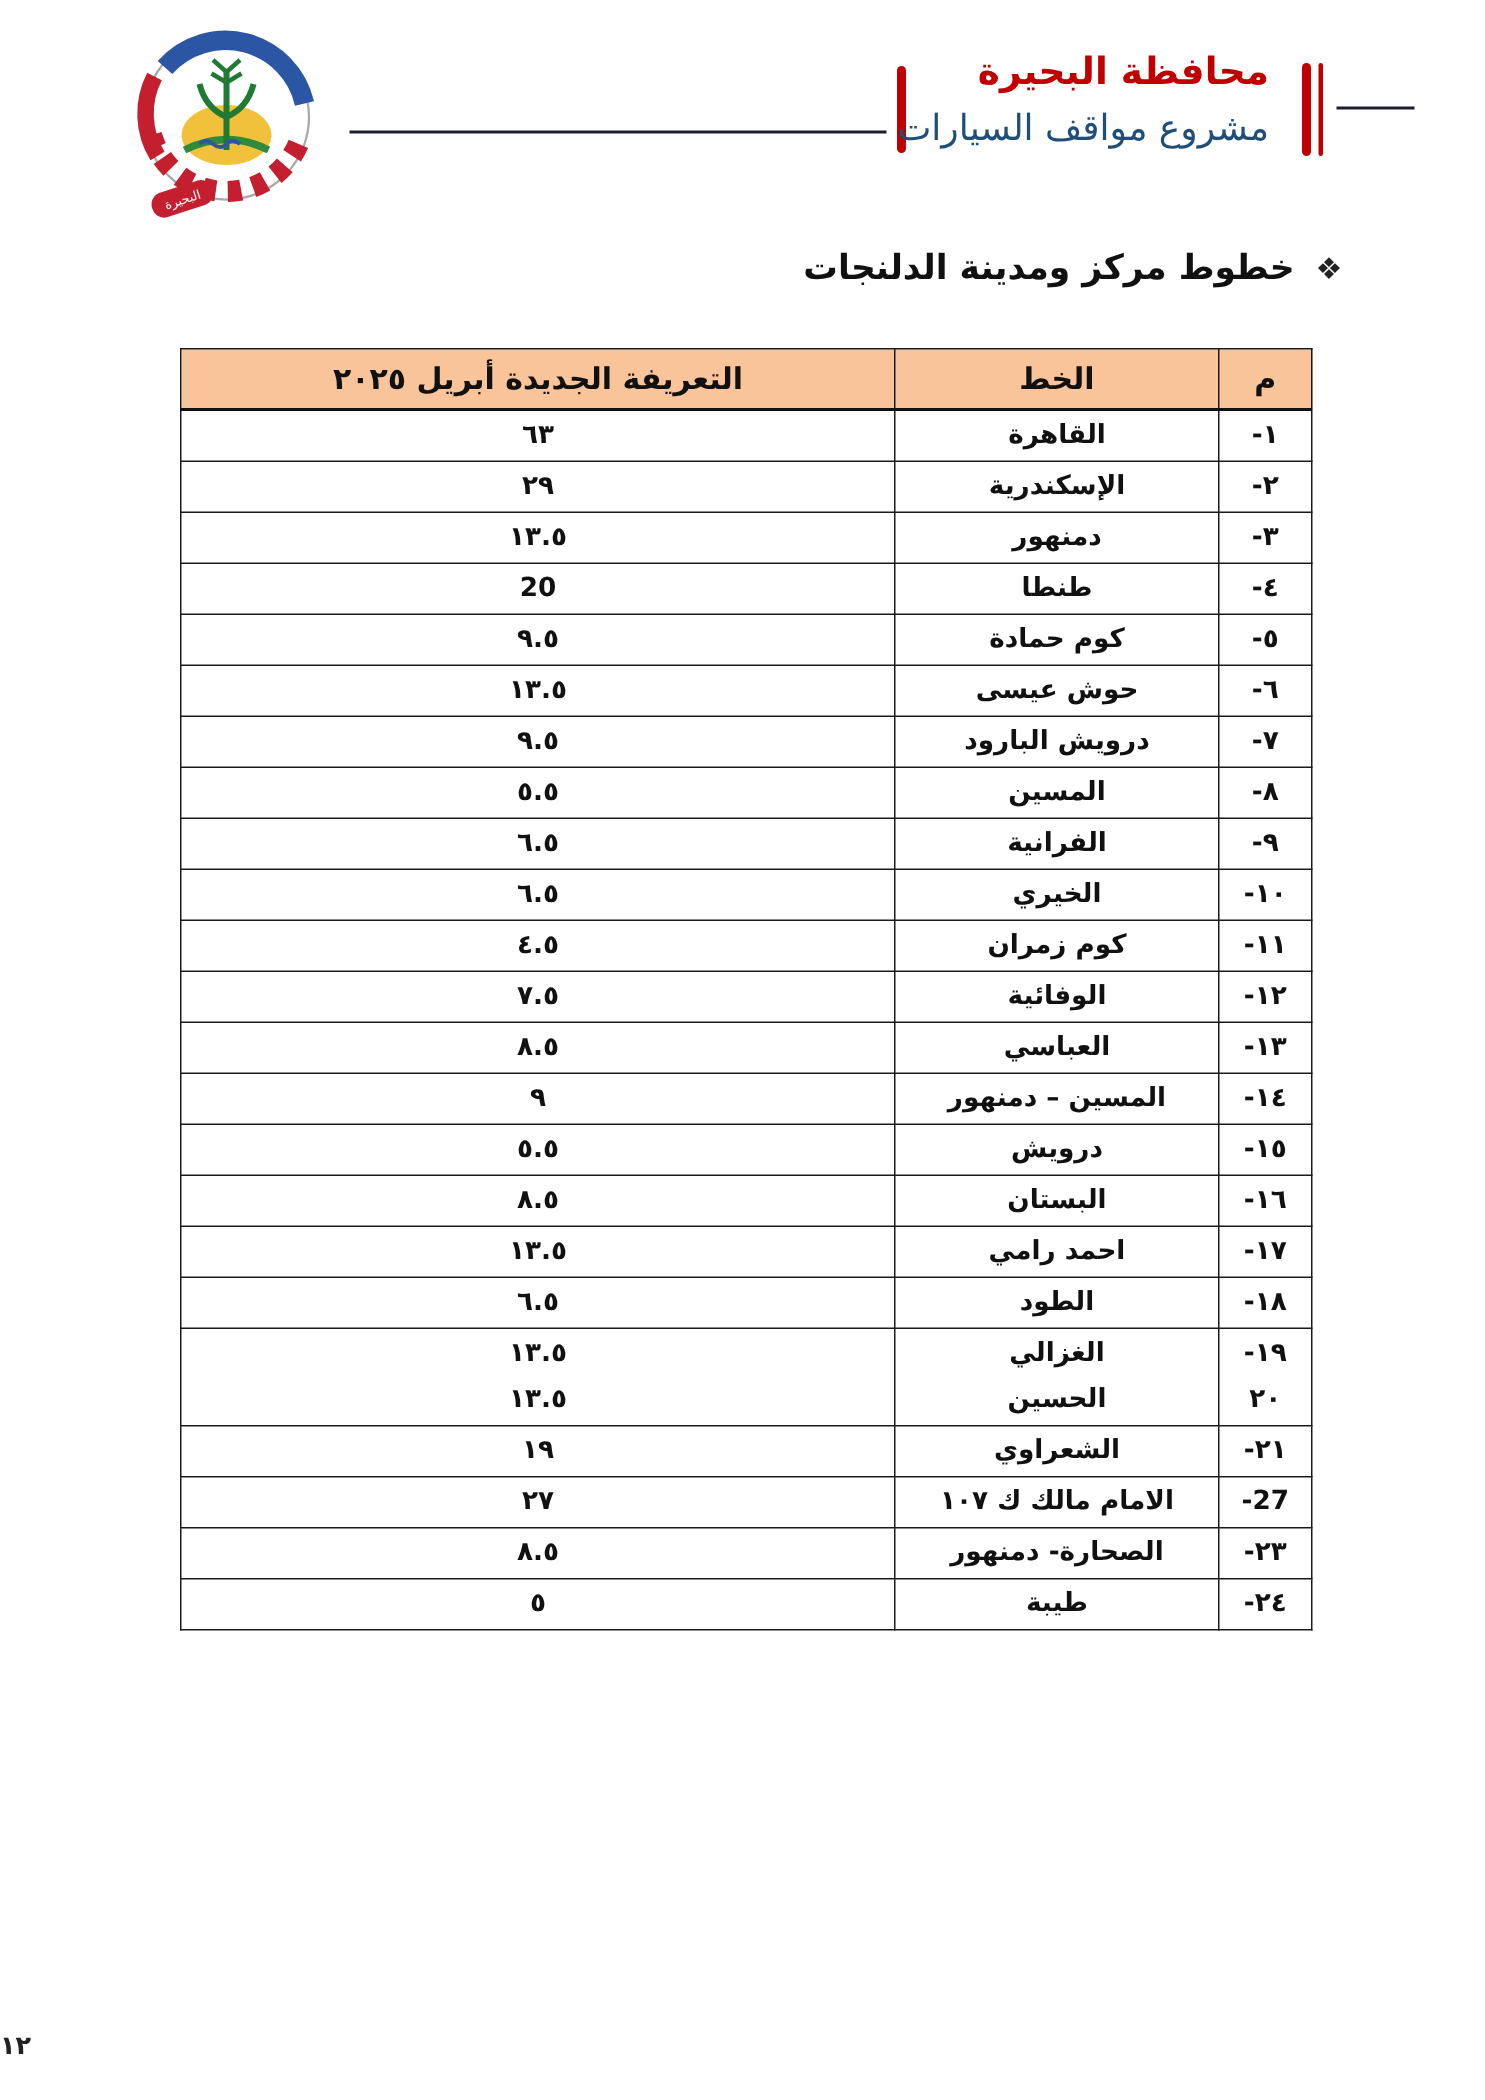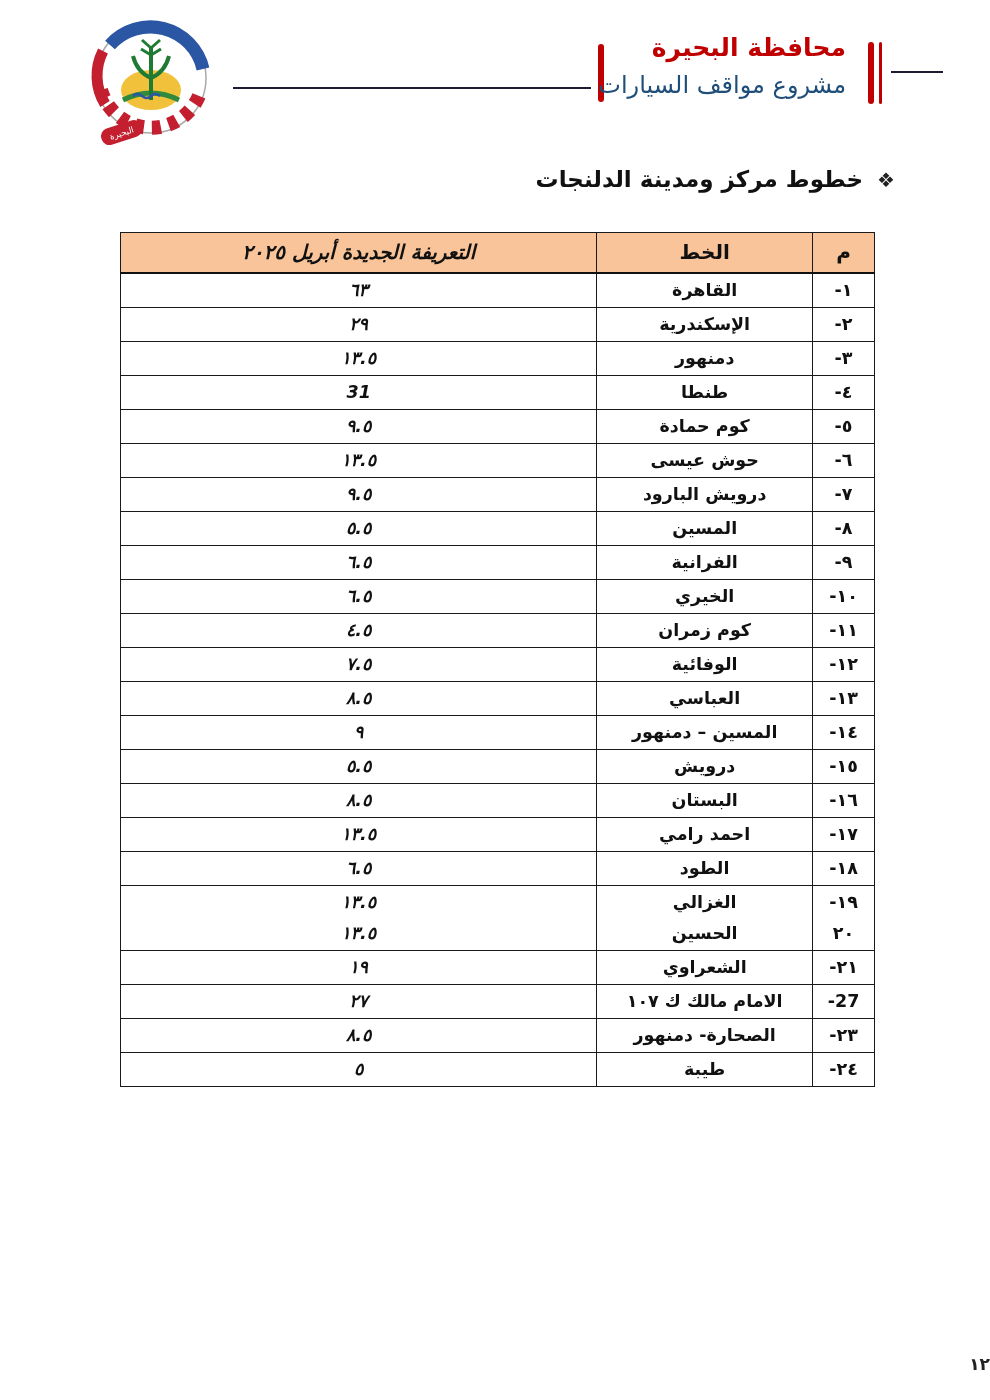--- a/index.html
+++ b/index.html
@@ -52,26 +52,26 @@
   }
   .route-table thead th {
     background:var(--hbg,#F9C499);
     height:40px; font-size:20px;
     border-bottom:2.5px solid #111;
   }
   .route-table td { height:33px; font-size:17.5px; padding:1px 6px; }
   .route-table td div { line-height:31px; }
   .col-num    { width:62px; }
   .col-line   { width:216px; }
-  .col-tariff { width:477px;font-style:italic; }
+  .col-tariff { width:477px; }
 
   
   .page-number {
     position:absolute; bottom:26px; left:0; right:0;
-    text-align:right; font-size:17px; font-weight:bold; color:#222;
+    text-align:left; font-size:17px; font-weight:bold; color:#222;
   }
 </style>
 </head>
 <body>
 
 <div class="page">
 
   <div class="doc-header">
 
     <div class="logo">
@@ -161,21 +161,21 @@
           </td>
         </tr>
         <tr>
           <td class="col-num">
             <div>٤-</div>
           </td>
           <td class="col-line">
             <div>طنطا</div>
           </td>
           <td class="col-tariff">
-            <div>31</div>
+            <div>20</div>
           </td>
         </tr>
         <tr>
           <td class="col-num">
             <div>٥-</div>
           </td>
           <td class="col-line">
             <div>كوم حمادة</div>
           </td>
           <td class="col-tariff">

